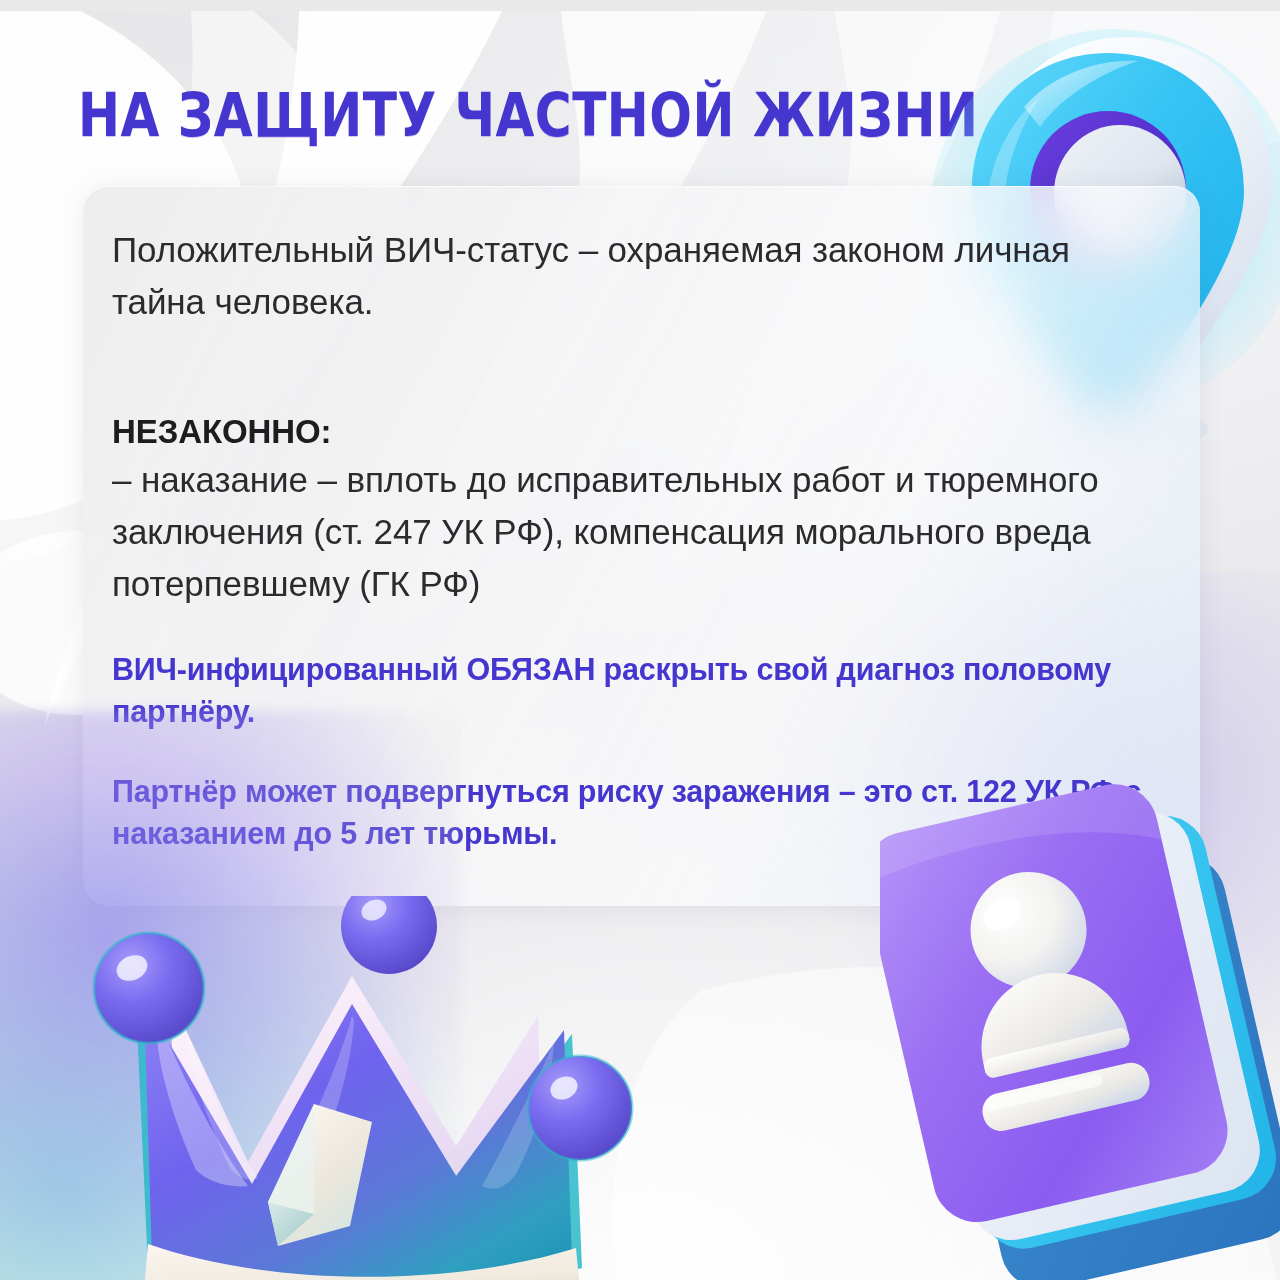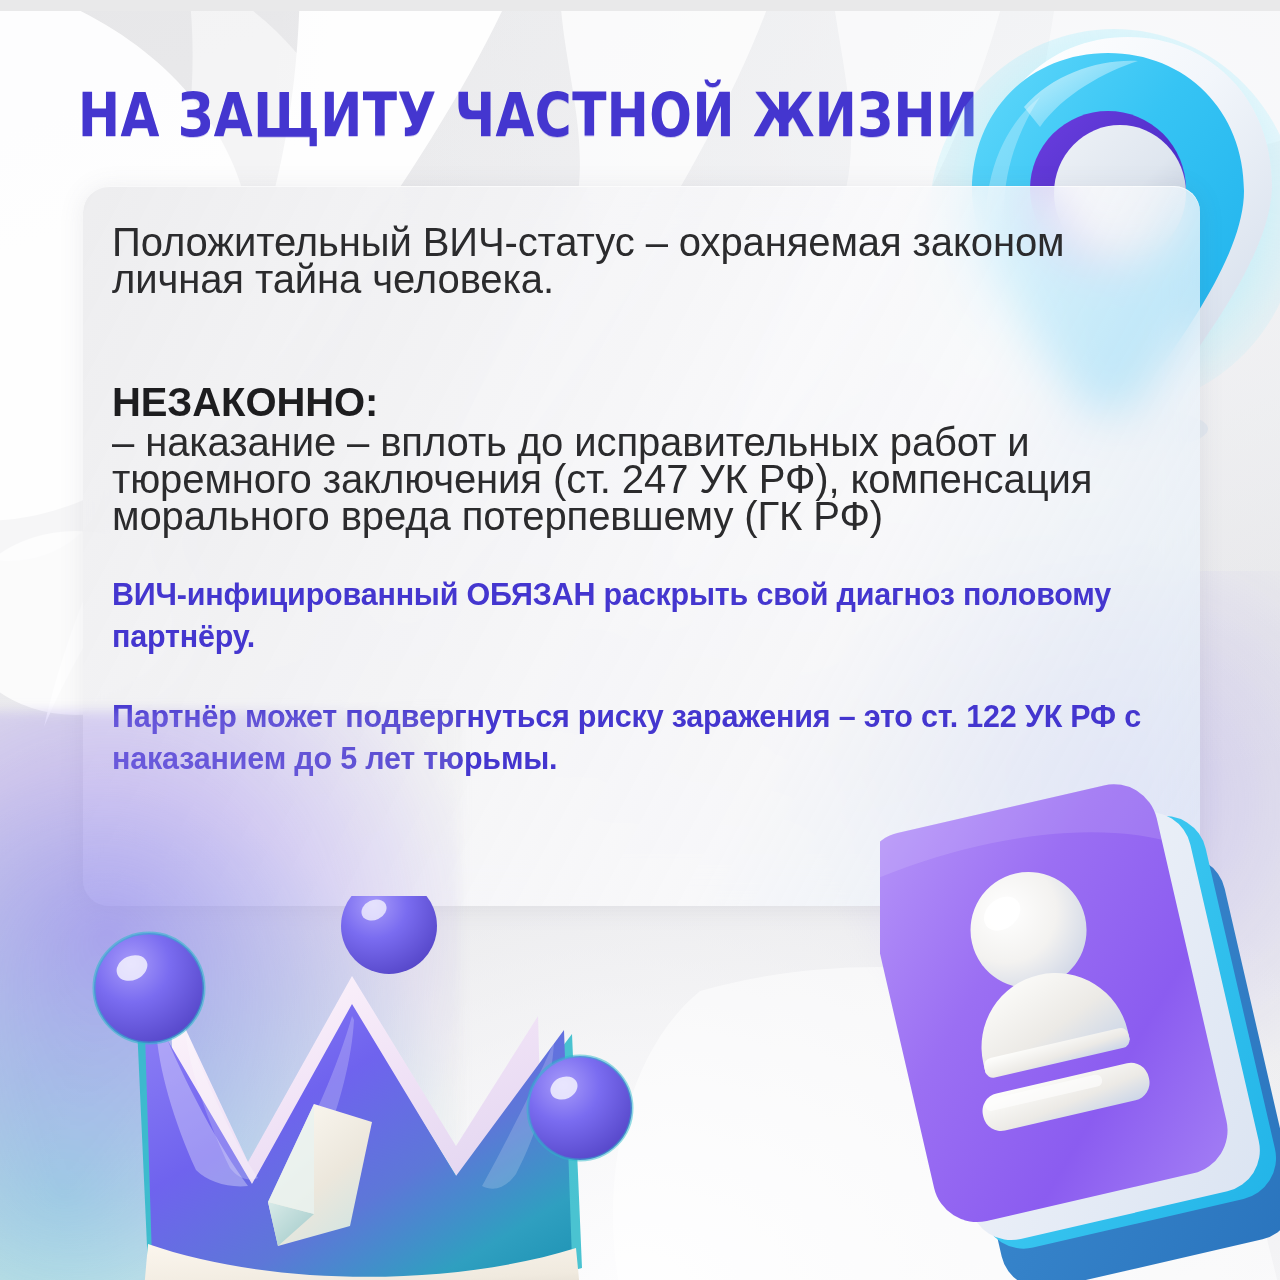--- a/index.html
+++ b/index.html
@@ -92,31 +92,31 @@
     overflow:hidden;
   }
   .card-inner{
     position:absolute;left:29px;top:38px;right:28px;
   }
 
   
   .para{
     margin:0;
     color:#2b2b2d;
-    font-size:40px;
-    line-height:37px;
+    font-size:35px;
+    line-height:52px;
     letter-spacing:-.1px;
     font-weight:400;
   }
   .spacer-lg{height:44px;}
   .spacer-md{height:38px;}
   .lead-label{
     margin:0;
     color:#1d1d1f;
-    font-size:40px;
+    font-size:33px;
     line-height:44px;
     font-weight:700;
     letter-spacing:-.1px;
   }
   .accent{
     margin:0;
     color:#4436cf;
     font-size:30.5px;
     line-height:42px;
     font-weight:700;

